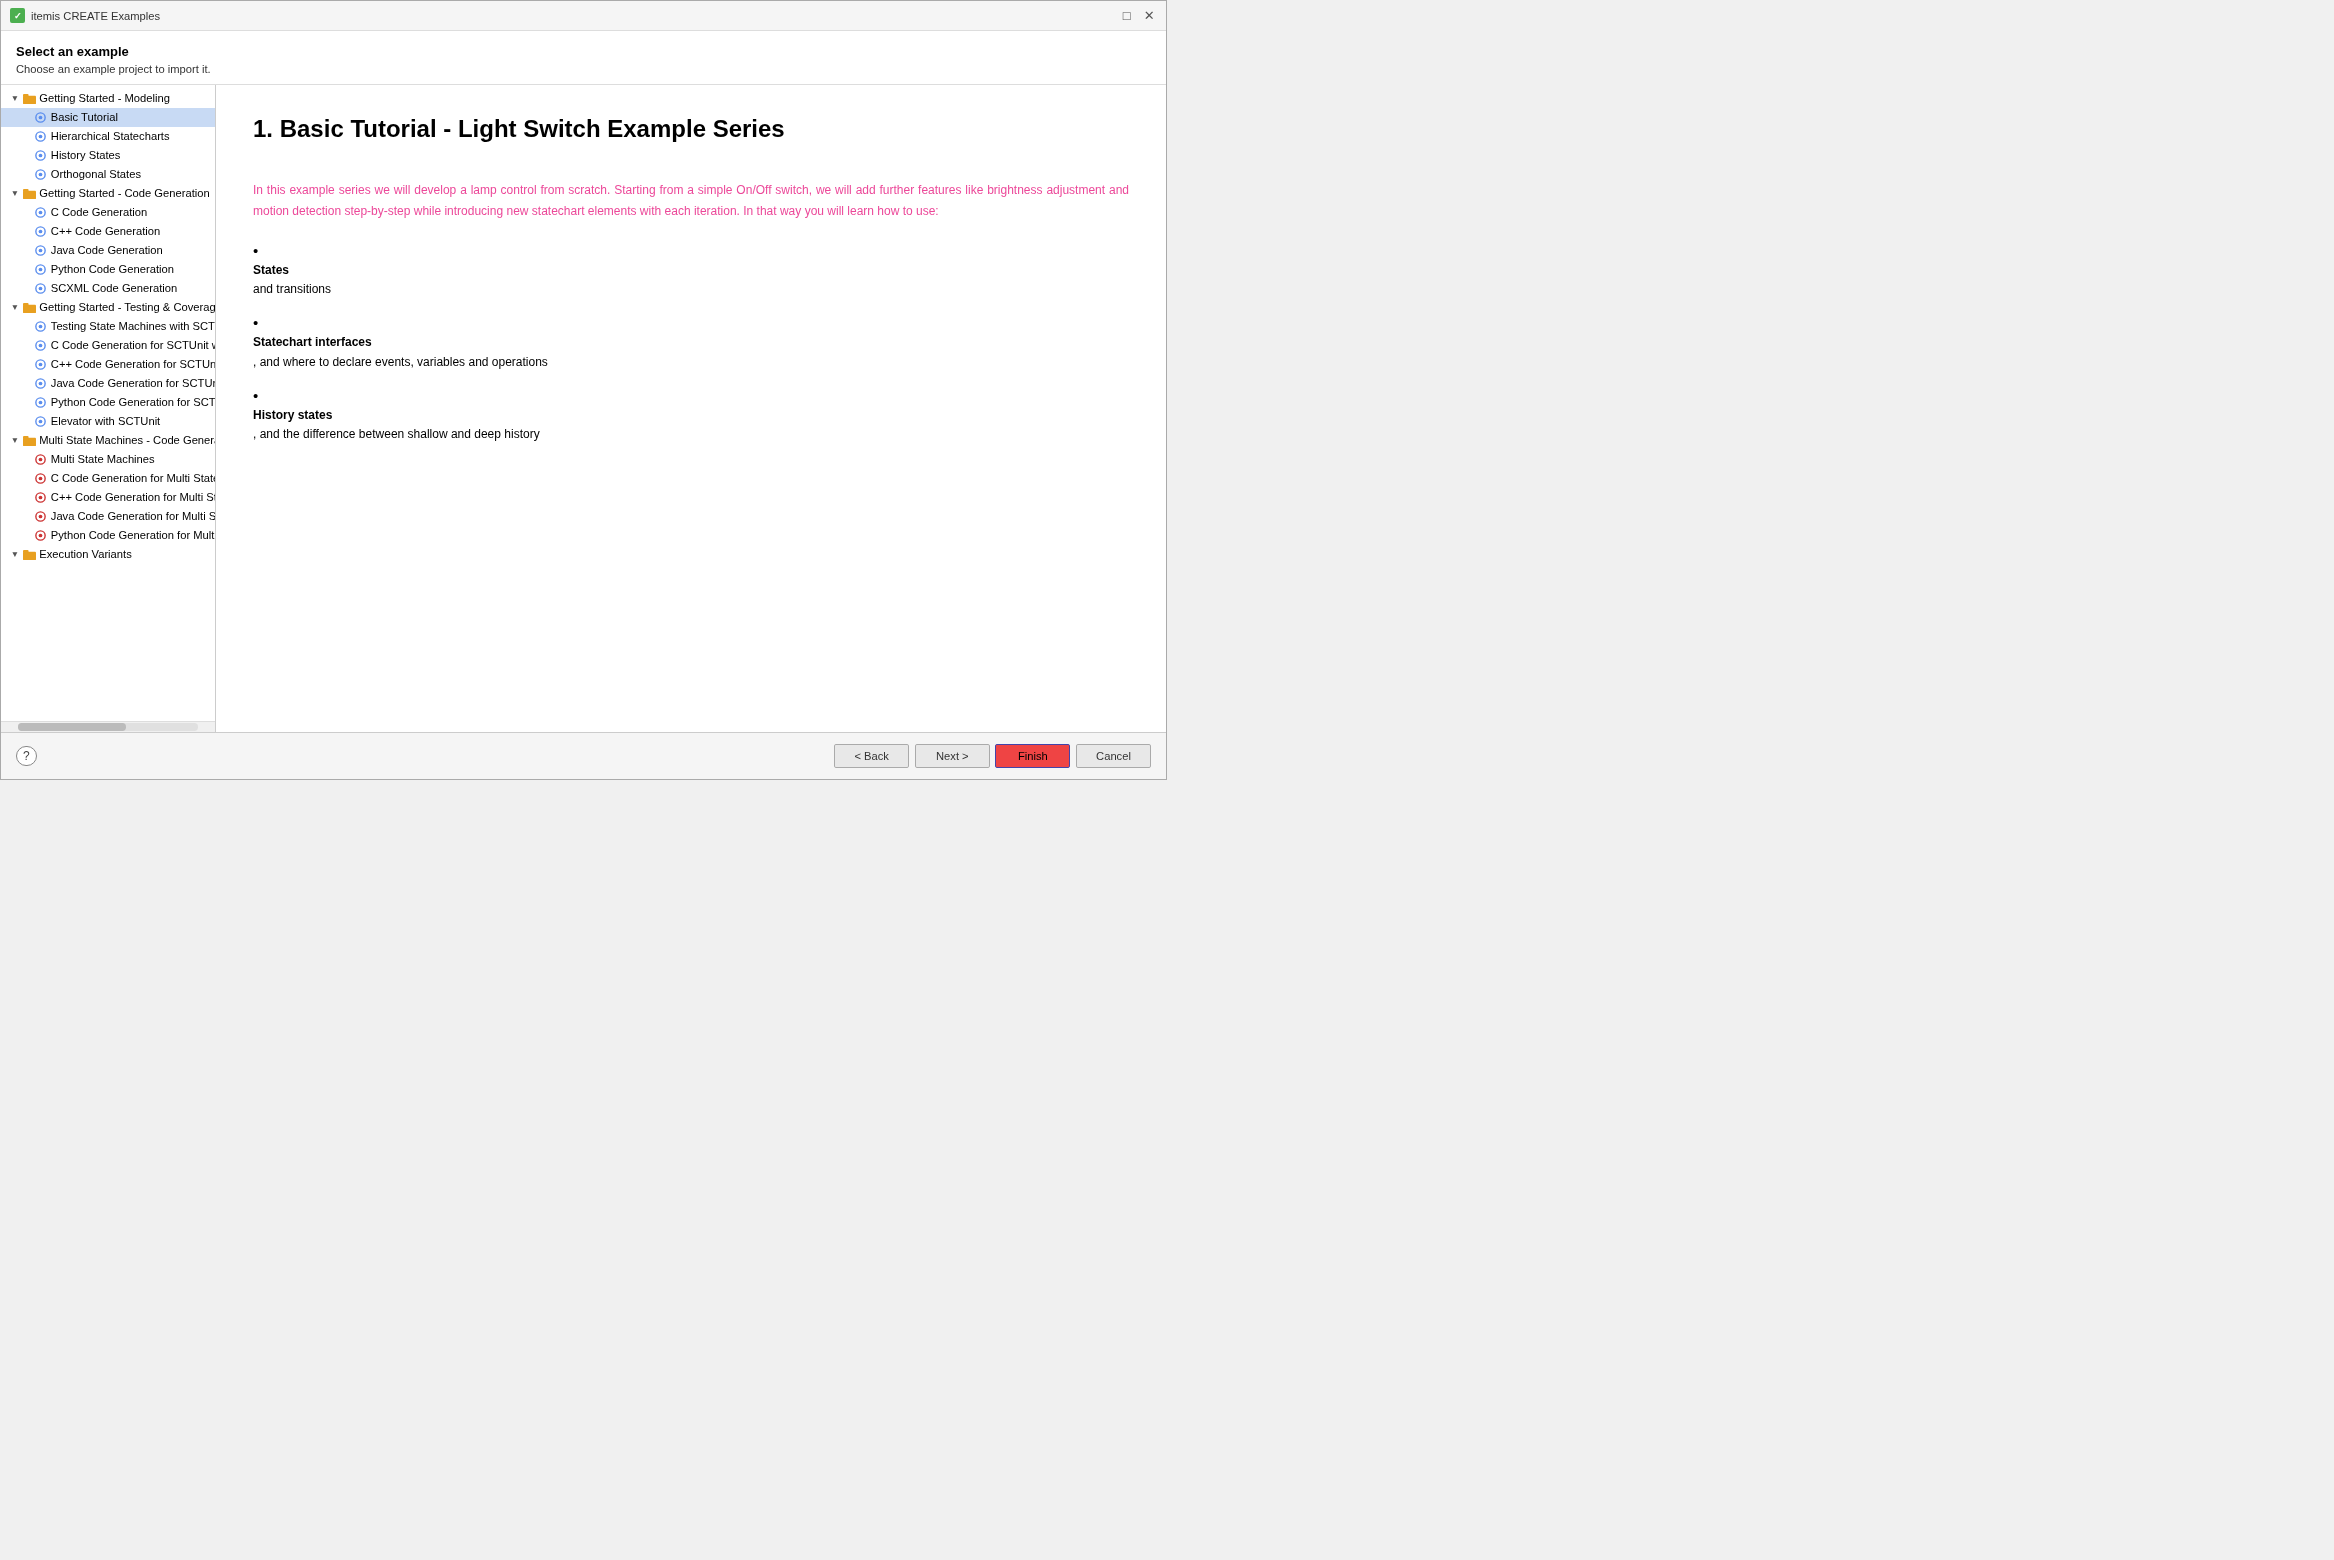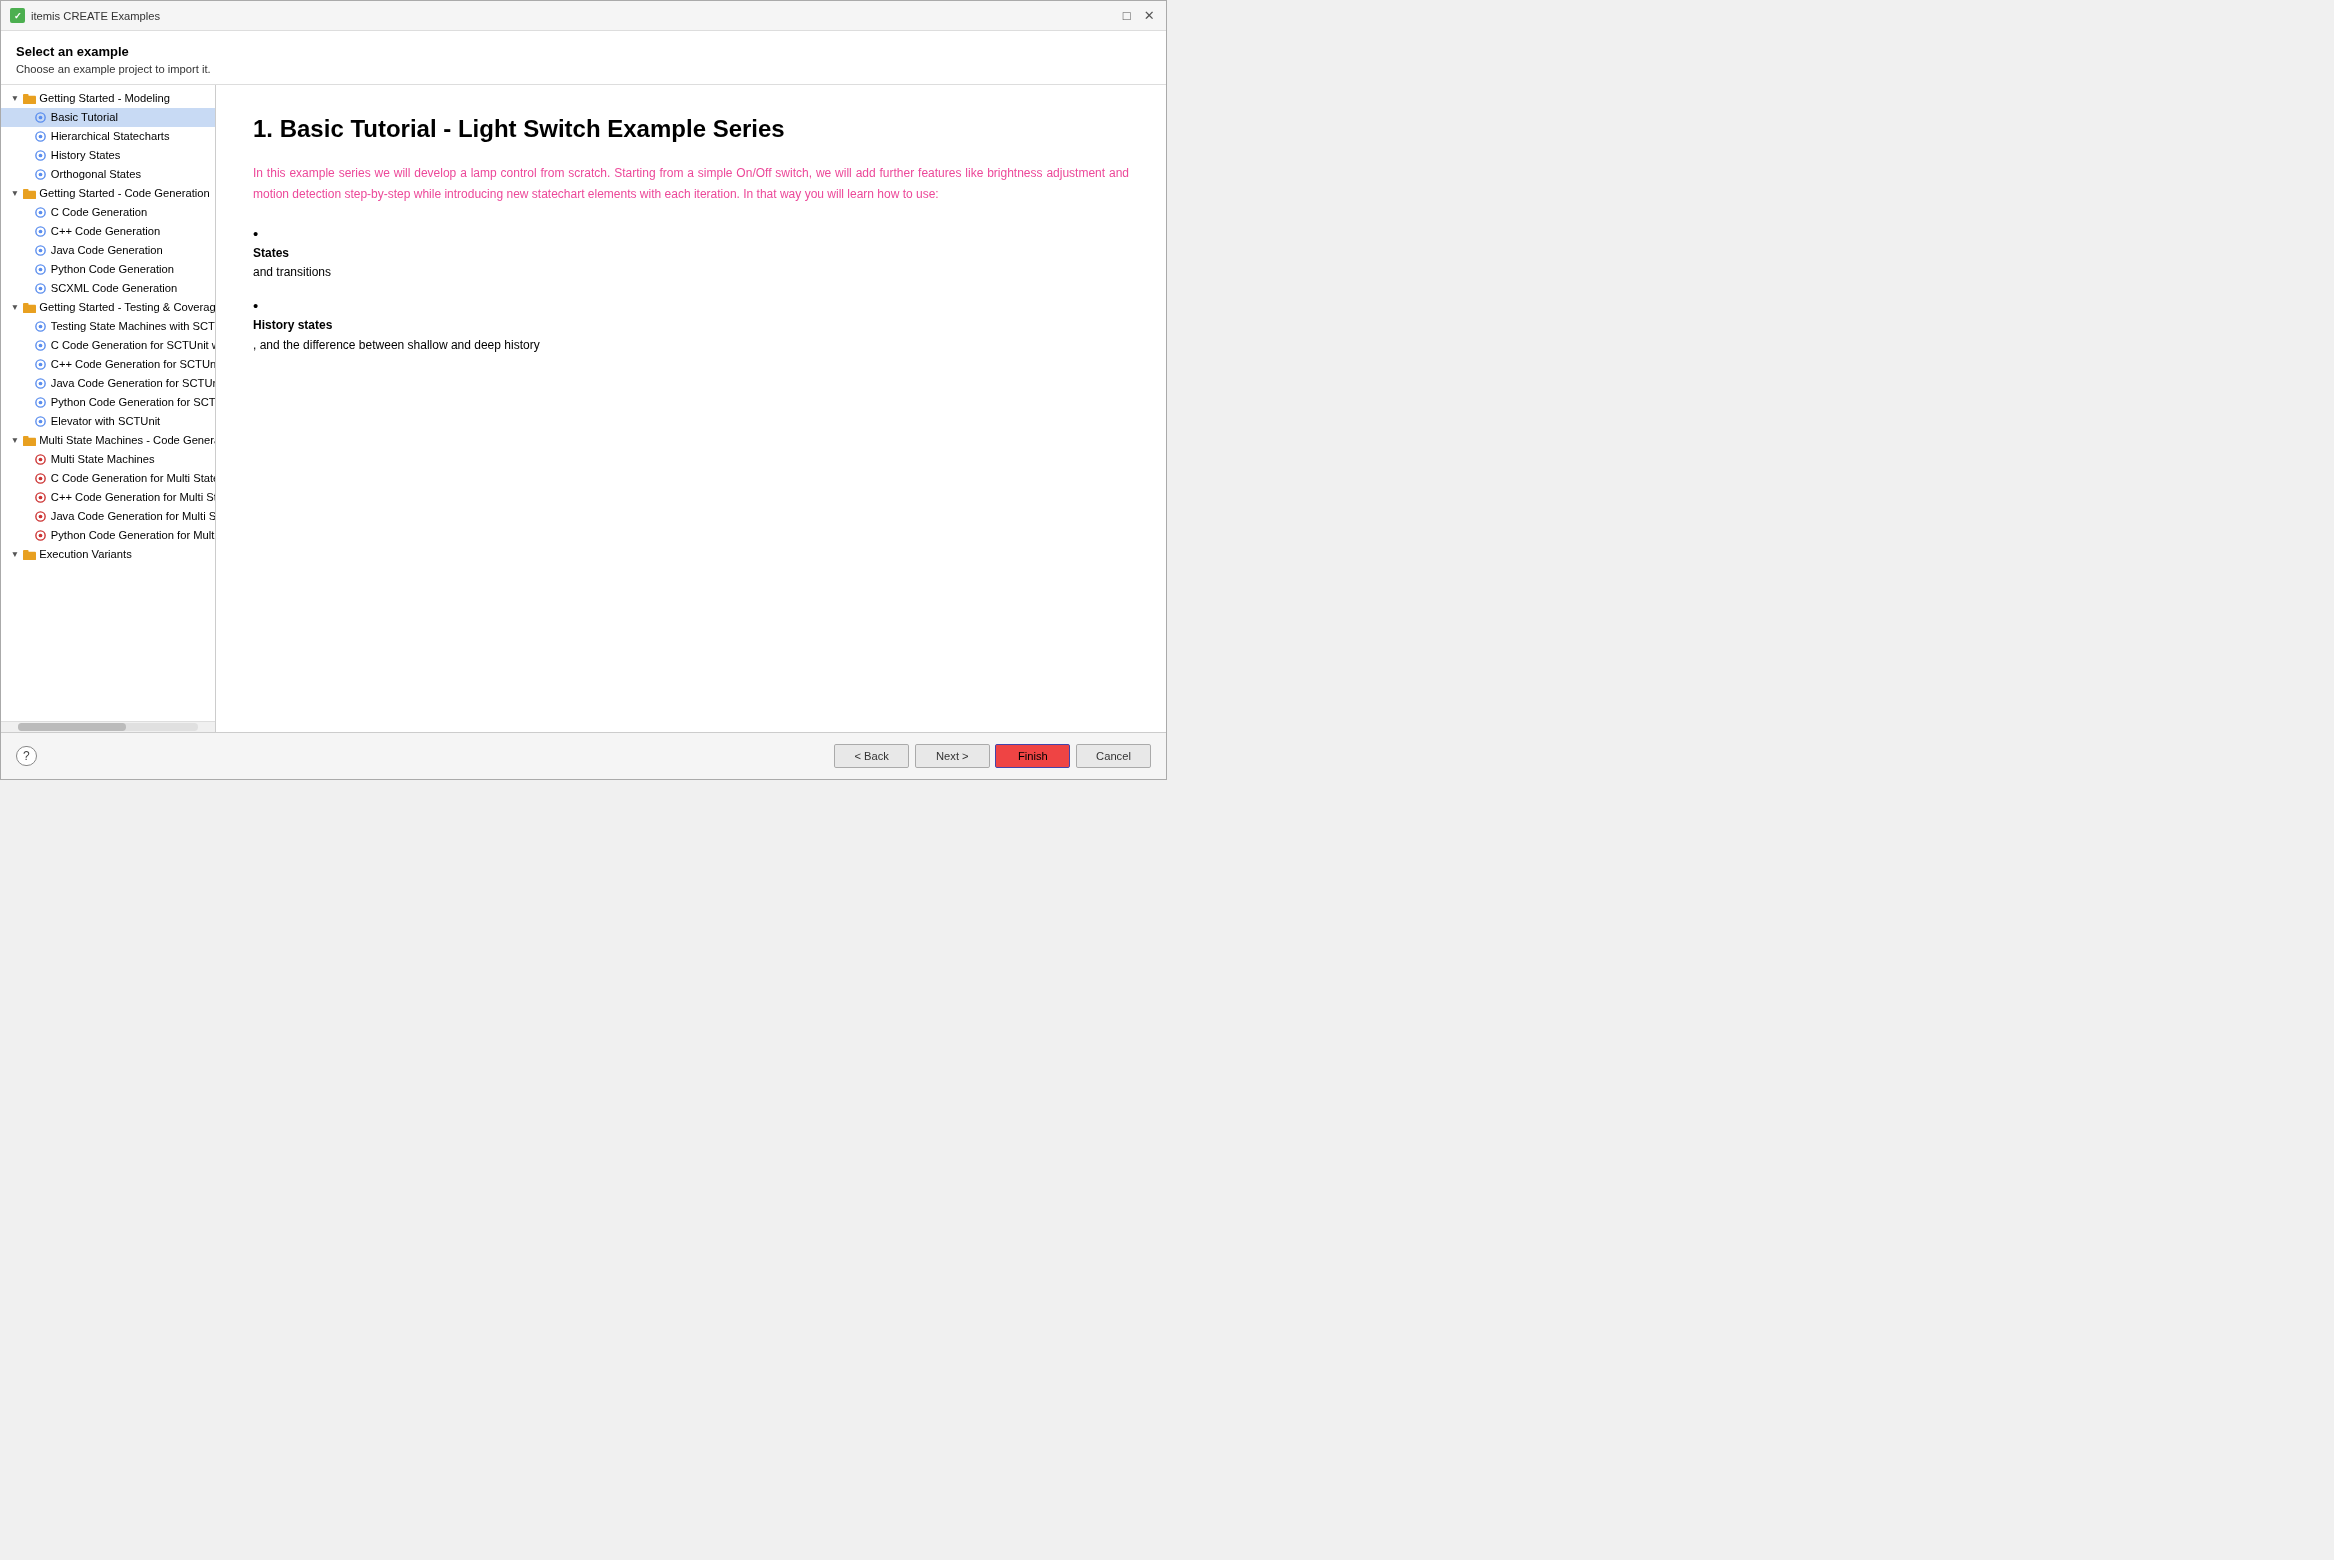--- a/index.html
+++ b/index.html
@@ -178,21 +178,21 @@
       background: #bbb;
       border: 1.9px solid #f0f0f0;
     }
     .right-scroll::-webkit-scrollbar-track {
       background: #f0f0f0;
     }
     .doc-title {
       font-size: 24px;
       font-weight: bold;
       color: #000;
-      margin-bottom: 19px;
+      margin-bottom: 36px;
       line-height: 1.3;
     }
     .doc-intro {
       font-size: 12px;
       color: #ec4899;
       line-height: 1.7;
       margin-bottom: 19px;
       text-align: justify;
     }
     .doc-list {
@@ -601,20 +601,24 @@
     </div>
 
     <div class="right-panel">
       <div class="right-scroll">
         <div class="doc-title">1. Basic Tutorial - Light Switch Example Series</div>
         <p class="doc-intro">In this example series we will develop a lamp control from scratch. Starting from a simple On/Off switch, we will add further features like brightness adjustment and motion detection step-by-step while introducing new statechart elements with each iteration. In that way you will learn how to use:</p>
         <ul class="doc-list">
           <li>
             <span class="bold">States</span>
               <span> and transitions</span>
+          </li>
+          <li>
+            <span class="bold">Statechart interfaces</span>
+              <span>, and where to declare events, variables and operations</span>
           </li>
           <li>
             <span class="bold">History states</span>
               <span>, and the difference between shallow and deep history</span>
           </li>
         </ul>
       </div>
     </div>
   </div>
 

